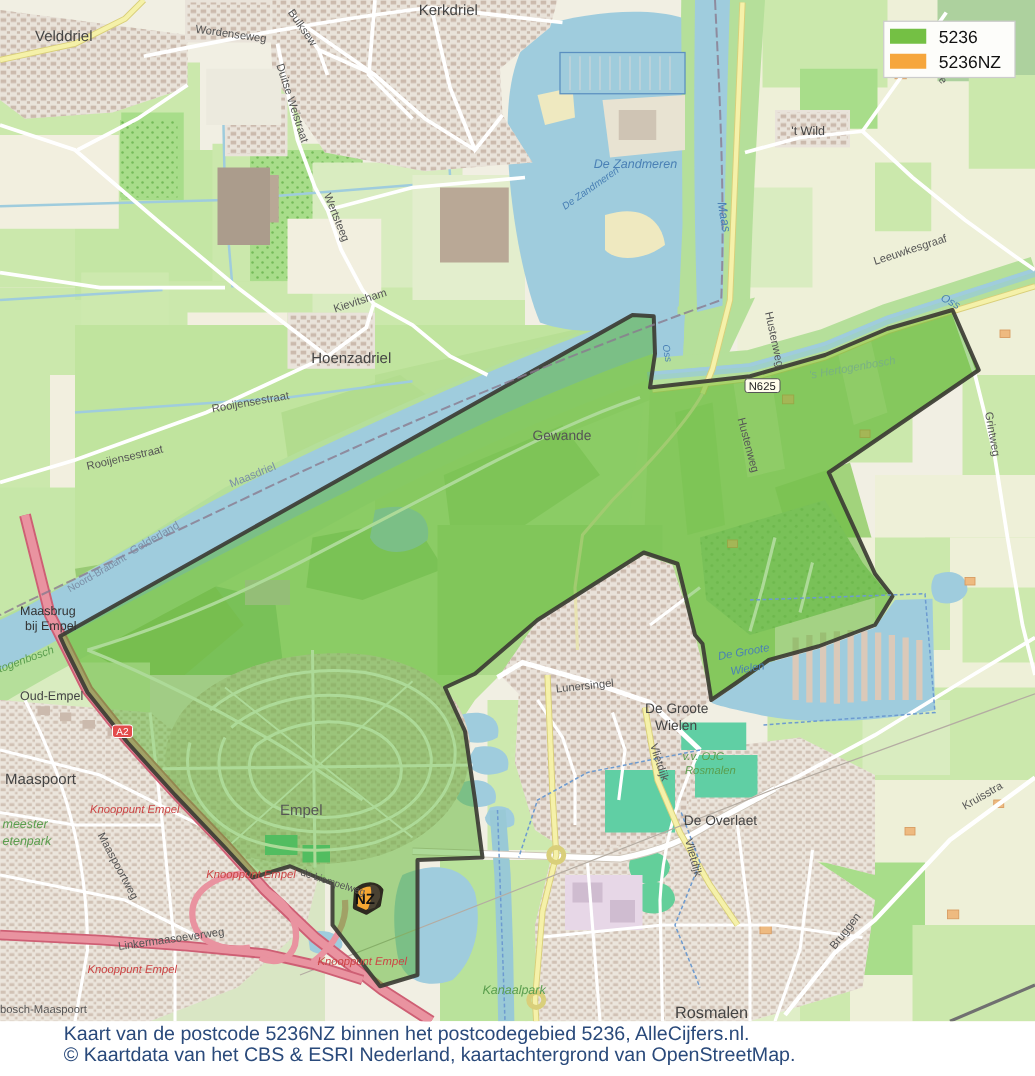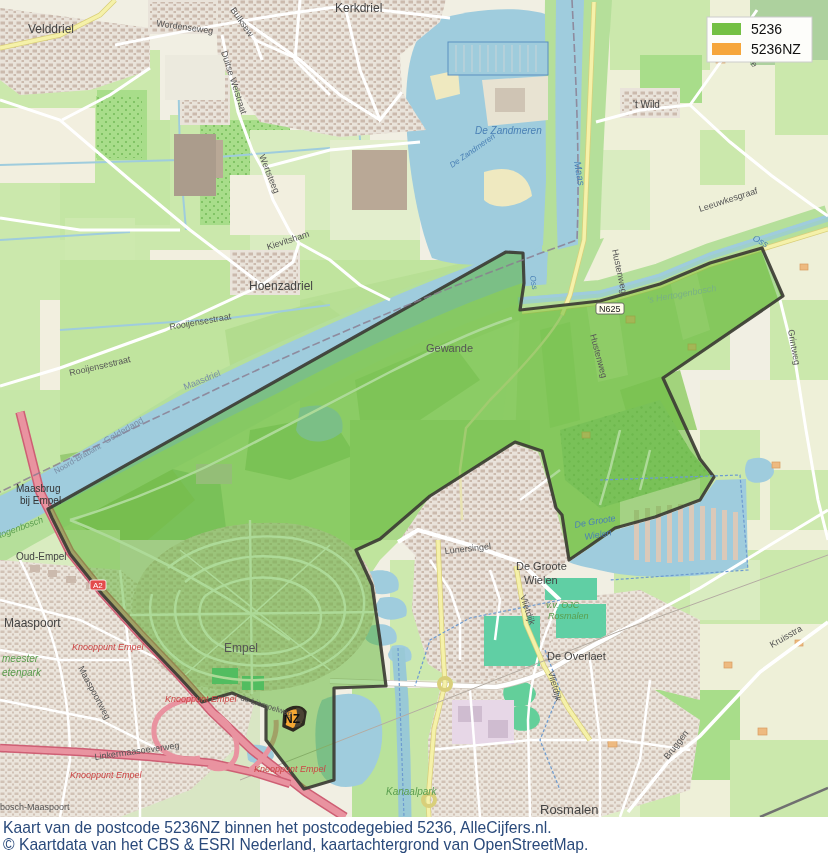--- a/index.html
+++ b/index.html
@@ -1,18 +1,18 @@
 <!DOCTYPE html>
 <html><head>
 <meta charset="utf-8">
 <style>
   html,body{margin:0;padding:0;background:#ffffff;}
   body{width:828px;height:861px;overflow:hidden;font-family:"Liberation Sans",sans-serif;}
   #map{position:relative;width:828px;height:817px;}
-  #caption{color:#2a4a7b;font-size:15.7px;line-height:16.5px;padding:3px 0 0 3px;}
+  #caption{color:#2a4a7b;font-size:15.7px;line-height:16.5px;padding:3px 0 0 3px;margin-left:48px;}
   svg text{font-family:"Liberation Sans",sans-serif;}
 </style>
 </head>
 <body>
 
 <div id="map">
 <svg width="828" height="817" viewBox="0 0 828 817">
 <defs>
   <pattern id="bld1" width="7" height="6" patternUnits="userSpaceOnUse">
     <rect x="0.5" y="0.5" width="4" height="2.5" fill="#d1c2b5"></rect>

